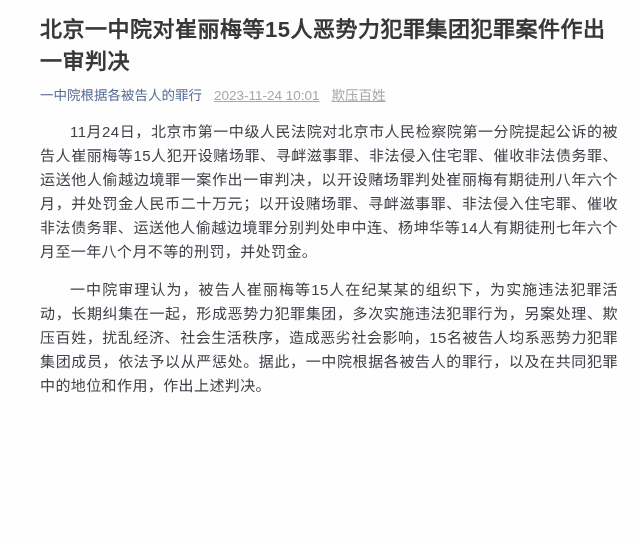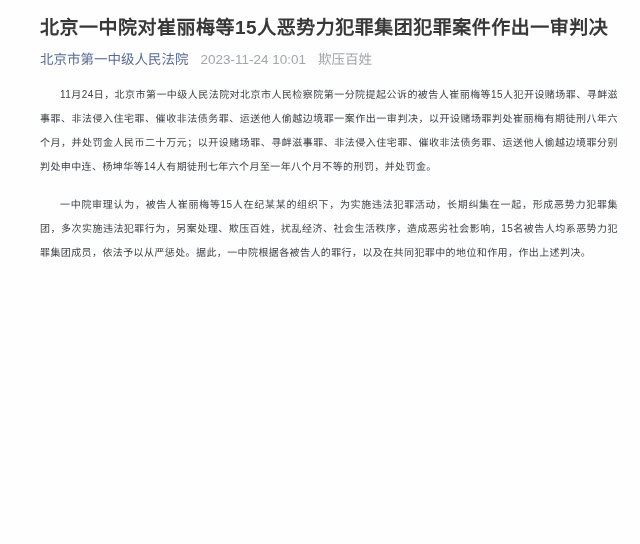--- a/index.html
+++ b/index.html
@@ -13,21 +13,21 @@
   }
 
   .article-page {
     width: 640px;
     height: 544px;
     padding: 14px 22px 0 40px;
     background: #fefefe;
   }
 
   .article-title {
-    font-size: 19px;
+    font-size: 22px;
     font-weight: 700;
     color: #383838;
     line-height: 1.45;
     letter-spacing: 0.5px;
     margin-bottom: 9px;
   }
 
   .article-byline {
     display: flex;
     align-items: center;
@@ -38,41 +38,42 @@
   }
 
   .account-name {
     color: #576b95;
     cursor: pointer;
     text-decoration: none;
   }
 
   .meta-text {
     color: #a2a6ad;
+    text-decoration: underline;
   }
 
   .article-body p {
-    font-size: 10px;
+    font-size: 15px;
     color: #3e4147;
     line-height: 24px;
     letter-spacing: 0.4px;
     text-indent: 2em;
     text-align: justify;
     margin-bottom: 14px;
   }
 </style>
 </head>
 <body>
 
 <div class="article-page">
 
   <h1 class="article-title">北京一中院对崔丽梅等15人恶势力犯罪集团犯罪案件作出一审判决</h1>
 
   <div class="article-byline">
-    <a class="account-name">北京市第一中级人民法院</a>
+    <a class="account-name">一中院根据各被告人的罪行</a>
     <span class="meta-text">2023-11-24 10:01</span>
     <span class="meta-text">欺压百姓</span>
   </div>
 
   <div class="article-body">
     <p>11月24日，北京市第一中级人民法院对北京市人民检察院第一分院提起公诉的被告人崔丽梅等15人犯开设赌场罪、寻衅滋事罪、非法侵入住宅罪、催收非法债务罪、运送他人偷越边境罪一案作出一审判决，以开设赌场罪判处崔丽梅有期徒刑八年六个月，并处罚金人民币二十万元；以开设赌场罪、寻衅滋事罪、非法侵入住宅罪、催收非法债务罪、运送他人偷越边境罪分别判处申中连、杨坤华等14人有期徒刑七年六个月至一年八个月不等的刑罚，并处罚金。</p>
     <p>一中院审理认为，被告人崔丽梅等15人在纪某某的组织下，为实施违法犯罪活动，长期纠集在一起，形成恶势力犯罪集团，多次实施违法犯罪行为，另案处理、欺压百姓，扰乱经济、社会生活秩序，造成恶劣社会影响，15名被告人均系恶势力犯罪集团成员，依法予以从严惩处。据此，一中院根据各被告人的罪行，以及在共同犯罪中的地位和作用，作出上述判决。</p>
 
   </div>
 

